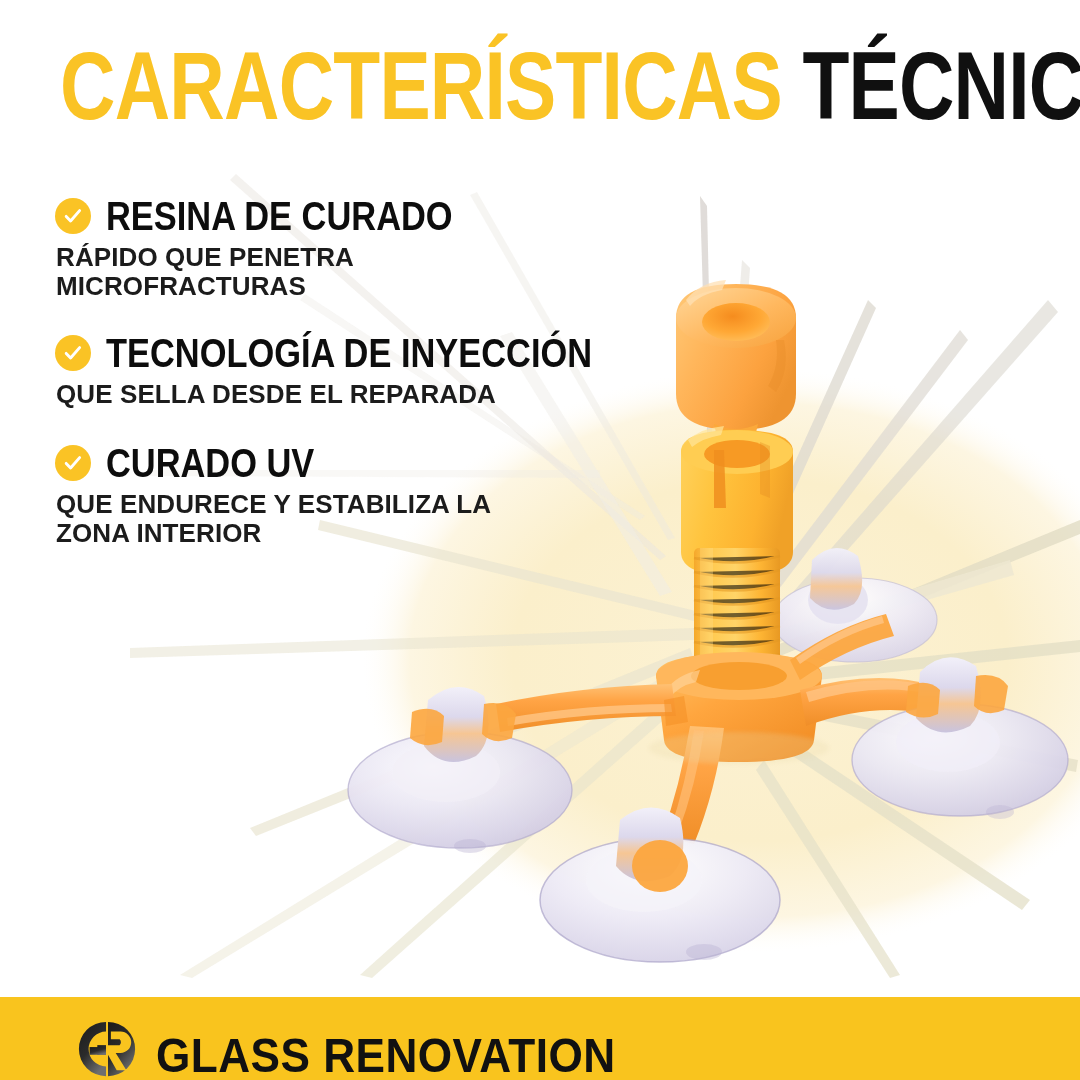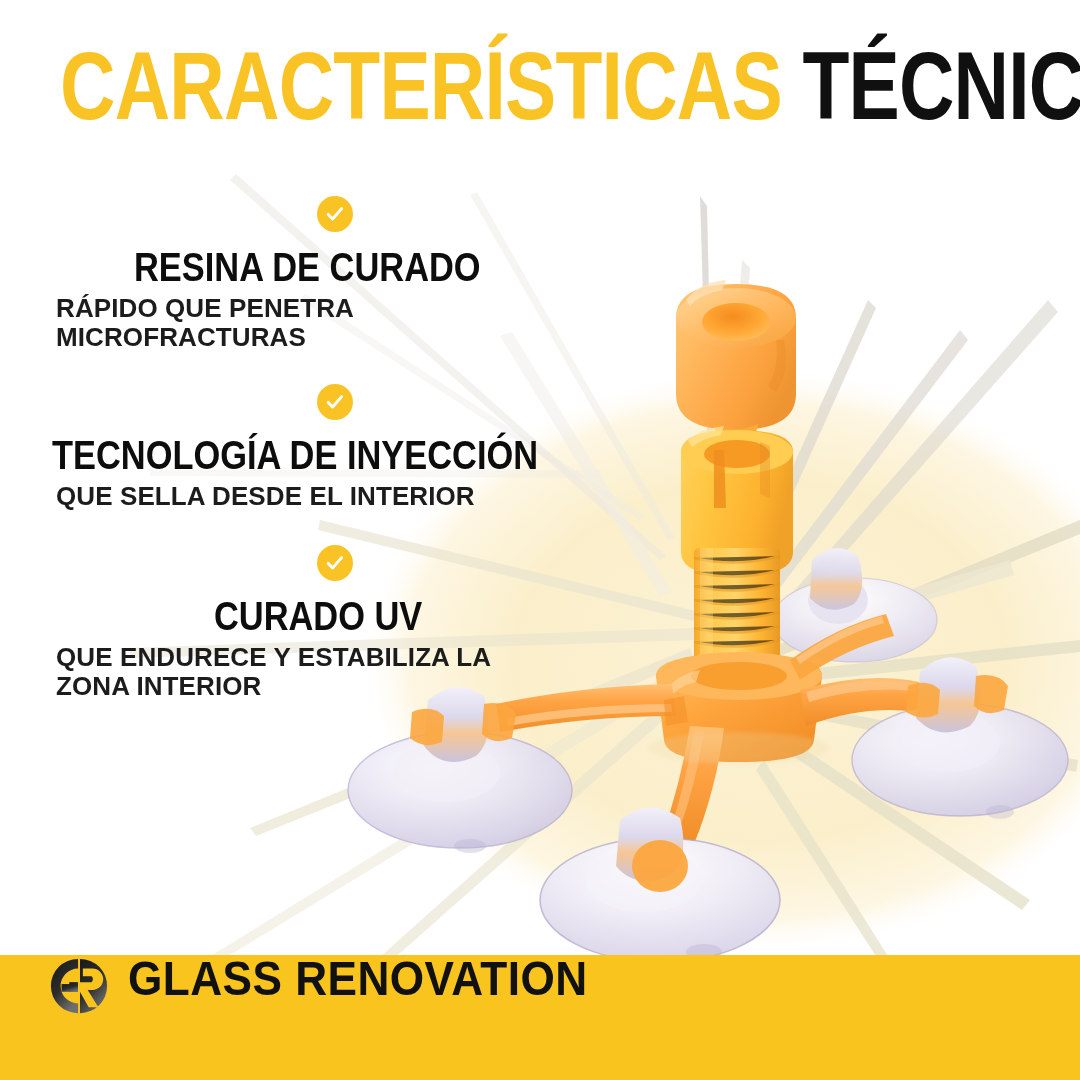--- a/index.html
+++ b/index.html
@@ -53,21 +53,20 @@
     width:560px;
     z-index:6;
   }
   .feature { margin-bottom:32px; }
   .feature.f2 { margin-bottom:34px; }
   .feature-head {
     display:flex;
     align-items:center;
     gap:15px;
     margin-bottom:7px;
-    flex-direction:column;
   }
   .check-badge {
     width:36px; height:36px;
     flex:0 0 36px;
     border-radius:50%;
     background:#FAC325;
     display:flex;
     align-items:center;
     justify-content:center;
   }
@@ -93,25 +92,25 @@
     padding-left:1px;
     max-width:500px;
   }
 
   
   #footer {
     position:absolute;
     left:0;
     bottom:0;
     width:1080px;
-    height:125px;
+    height:83px;
     background:#F9C41E;
     display:flex;
-    align-items:flex-start;
-    padding-left:48px;
+    align-items:flex-end;
+    padding-left:76px;
     z-index:8;
   }
   #logo-mark { width:62px; height:62px; flex:0 0 62px; }
   #brand-name {
     margin-left:18px;
     font-family:"Liberation Sans Narrow","Liberation Sans", sans-serif;
     font-weight:bold;
     font-size:48px;
     line-height:48px;
     color:#111111;
@@ -363,21 +362,21 @@
 
     <div class="feature f2">
       <div class="feature-head">
         <span class="check-badge">
           <svg width="22" height="22" viewBox="0 0 22 22" aria-hidden="true">
             <path d="M4.2 11.4 L8.6 16 L17.6 5.6" fill="none" stroke="#FFFFFF" stroke-width="2.9" stroke-linecap="round" stroke-linejoin="round"></path>
           </svg>
         </span>
         <span class="feature-title">TECNOLOGÍA DE INYECCIÓN</span>
       </div>
-      <div class="feature-sub">QUE SELLA DESDE EL INTERIOR</div>
+      <div class="feature-sub">QUE SELLA DESDE EL REPARADA</div>
     </div>
 
     <div class="feature f3">
       <div class="feature-head">
         <span class="check-badge">
           <svg width="22" height="22" viewBox="0 0 22 22" aria-hidden="true">
             <path d="M4.2 11.4 L8.6 16 L17.6 5.6" fill="none" stroke="#FFFFFF" stroke-width="2.9" stroke-linecap="round" stroke-linejoin="round"></path>
           </svg>
         </span>
         <span class="feature-title">CURADO UV</span>

